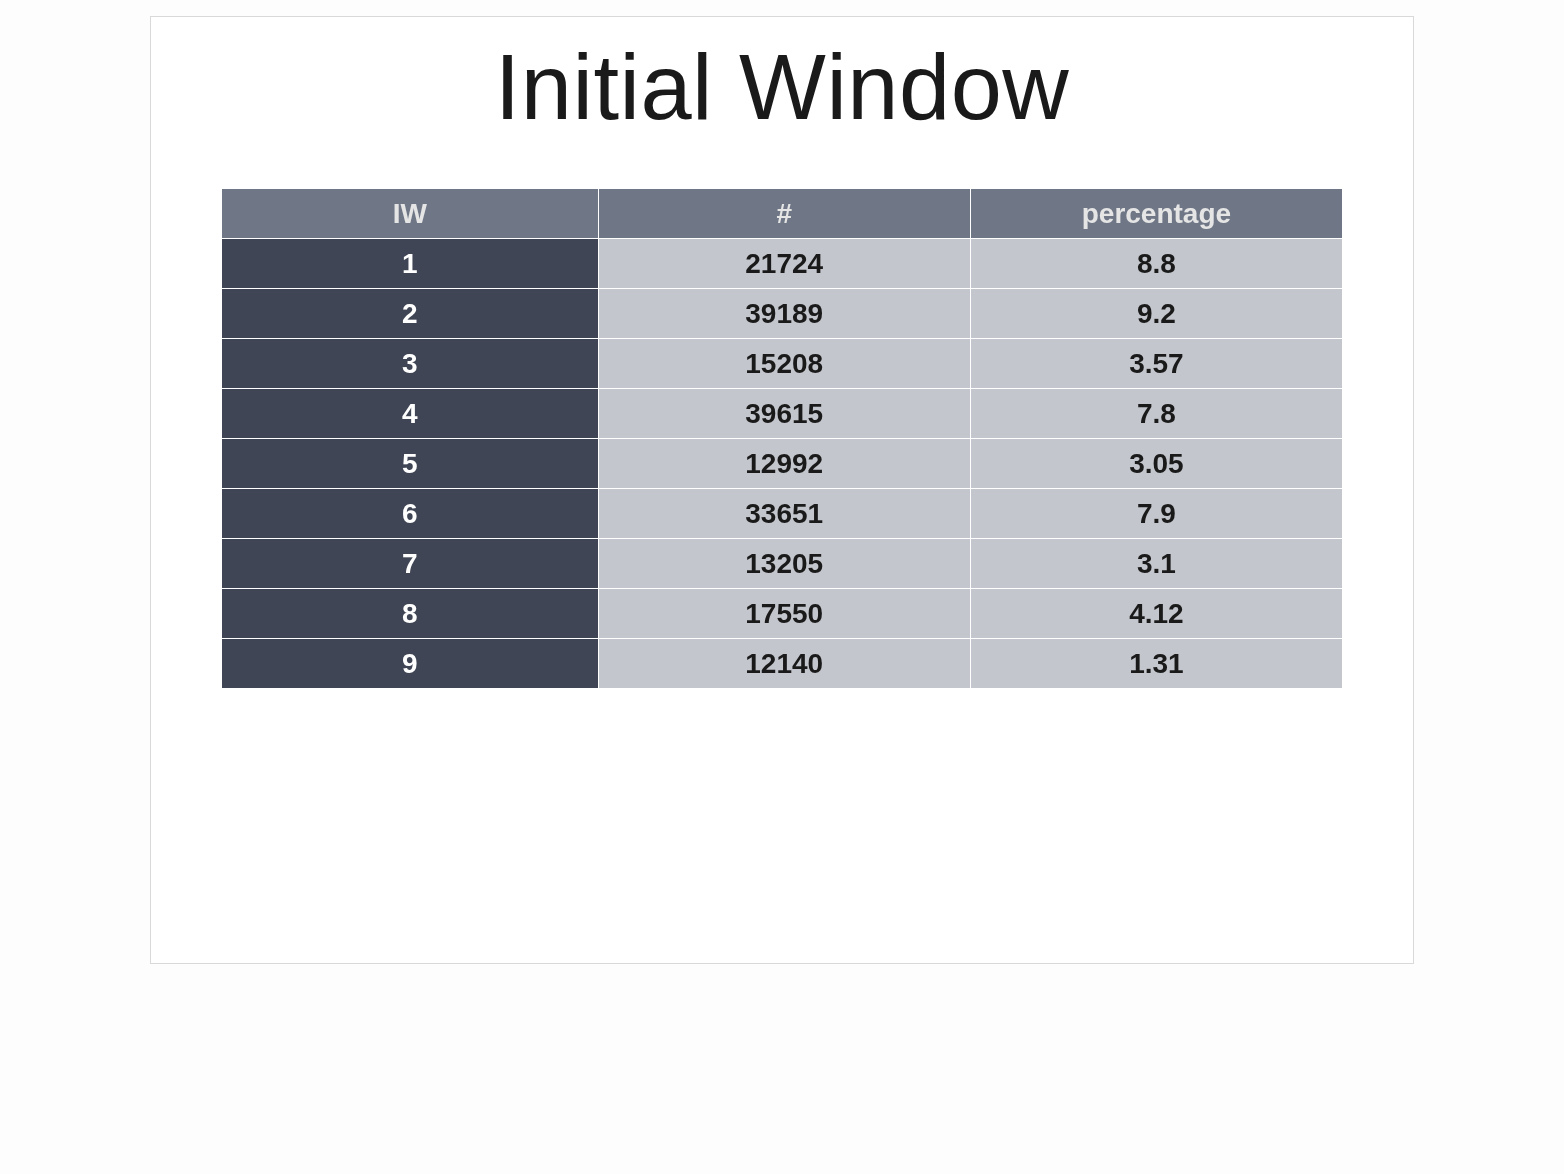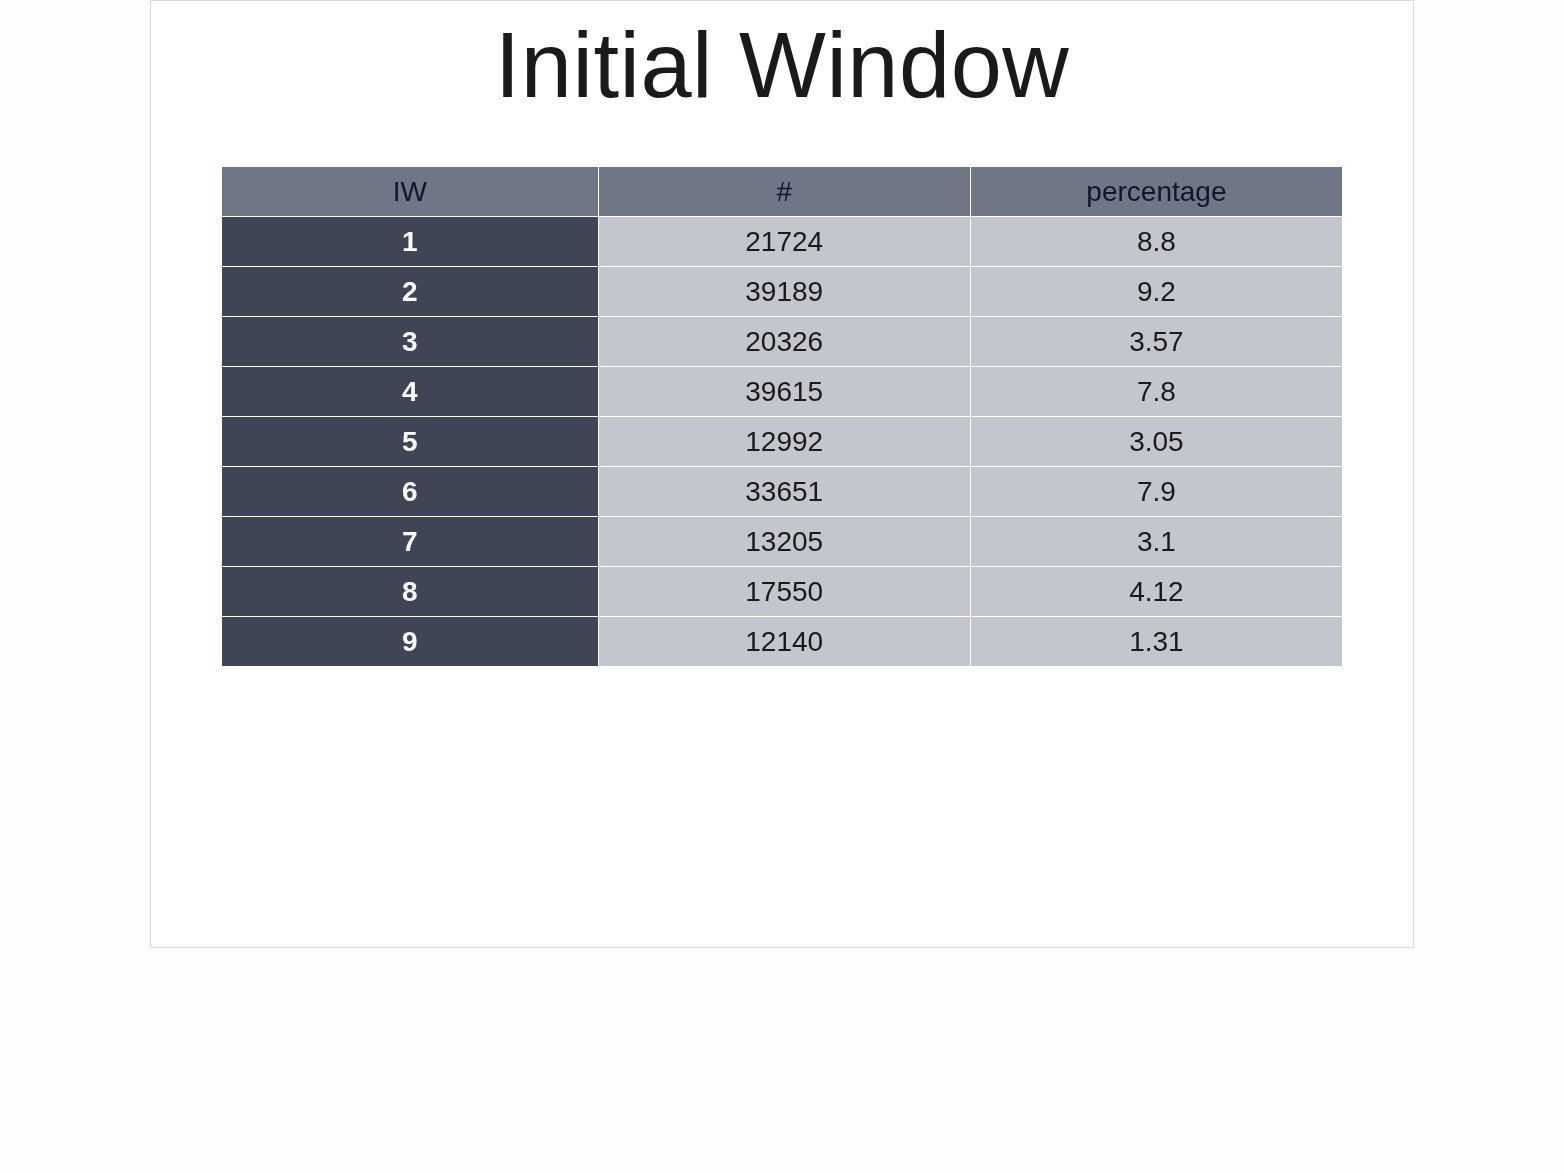--- a/index.html
+++ b/index.html
@@ -5,25 +5,25 @@
     * { box-sizing: border-box; margin: 0; padding: 0; }
     html, body {
       width: 100%;
       height: 100%;
       background: #fdfdfd;
       font-family: "Helvetica Neue", Helvetica, Arial, sans-serif;
     }
     .slide {
       width: 1264px;
       height: 948px;
-      margin: 0 auto;
+      margin: 16px auto;
       background: #ffffff;
       border: 1px solid #d9d9d9;
       position: relative;
-      padding-top: 12px;
+      padding-top: 18px;
     }
     .title {
       text-align: center;
       font-size: 92px;
       font-weight: 300;
       letter-spacing: 0.5px;
       color: #1a1a1a;
       margin-bottom: 48px;
     }
     .table-wrap {
@@ -37,32 +37,32 @@
     }
     th, td {
       height: 50px;
       text-align: center;
       vertical-align: middle;
       font-size: 28px;
       border: 1px solid #ffffff;
     }
     thead th {
       background: #6f7787;
-      color: #0f172a;
-      font-weight: 400;
+      color: #e5e5e5;
+      font-weight: 700;
     }
     tbody td.rowhead {
       background: #3f4554;
       color: #ffffff;
       font-weight: 700;
     }
     tbody td.data {
       background: #c3c6cc;
       color: #1a1a1a;
-      font-weight: 400;
+      font-weight: 700;
     }
     col.c1 { width: 33.6%; }
     col.c2 { width: 33.2%; }
     col.c3 { width: 33.2%; }
   </style>
 </head>
 <body>
 
 <div class="slide">
   <h1 class="title">Initial Window</h1>
@@ -87,21 +87,21 @@
           <td class="data">21724</td>
           <td class="data">8.8</td>
         </tr>
         <tr>
           <td class="rowhead">2</td>
           <td class="data">39189</td>
           <td class="data">9.2</td>
         </tr>
         <tr>
           <td class="rowhead">3</td>
-          <td class="data">20326</td>
+          <td class="data">15208</td>
           <td class="data">3.57</td>
         </tr>
         <tr>
           <td class="rowhead">4</td>
           <td class="data">39615</td>
           <td class="data">7.8</td>
         </tr>
         <tr>
           <td class="rowhead">5</td>
           <td class="data">12992</td>

